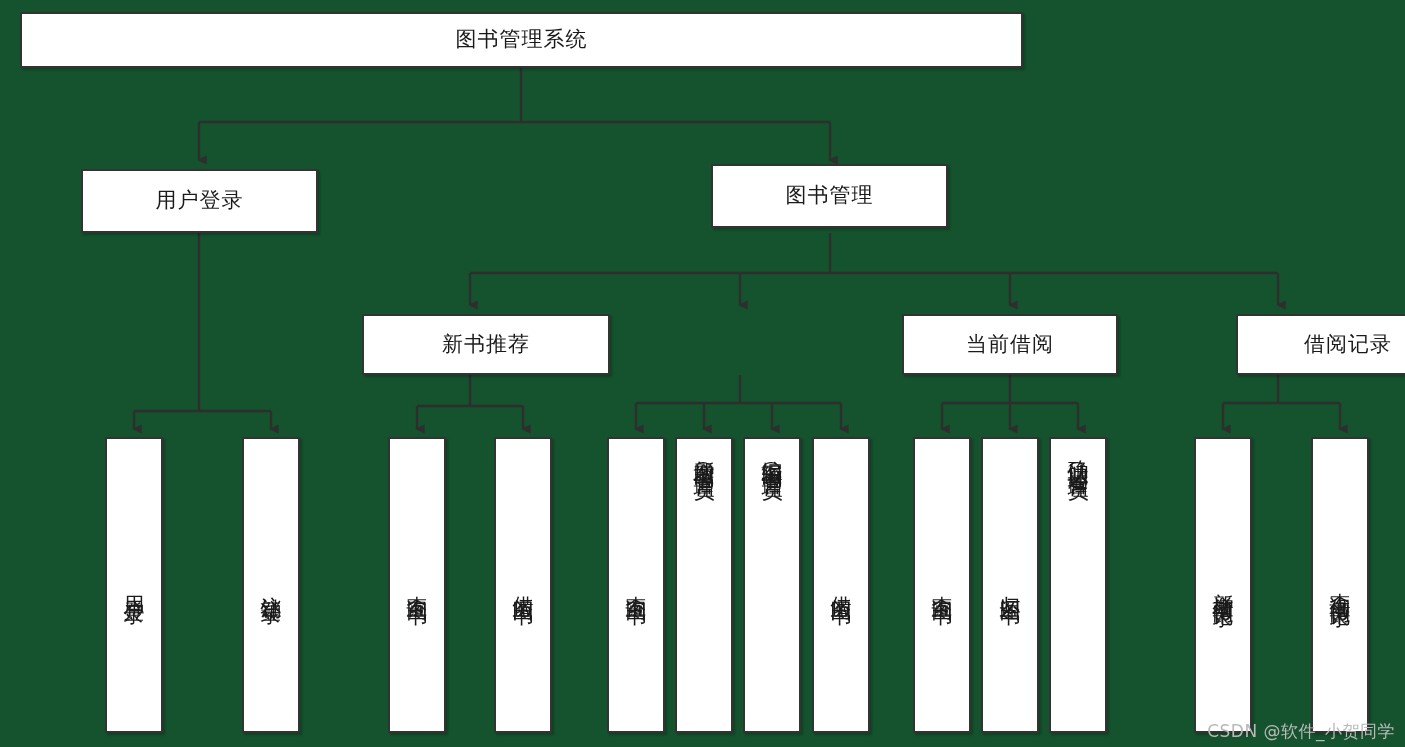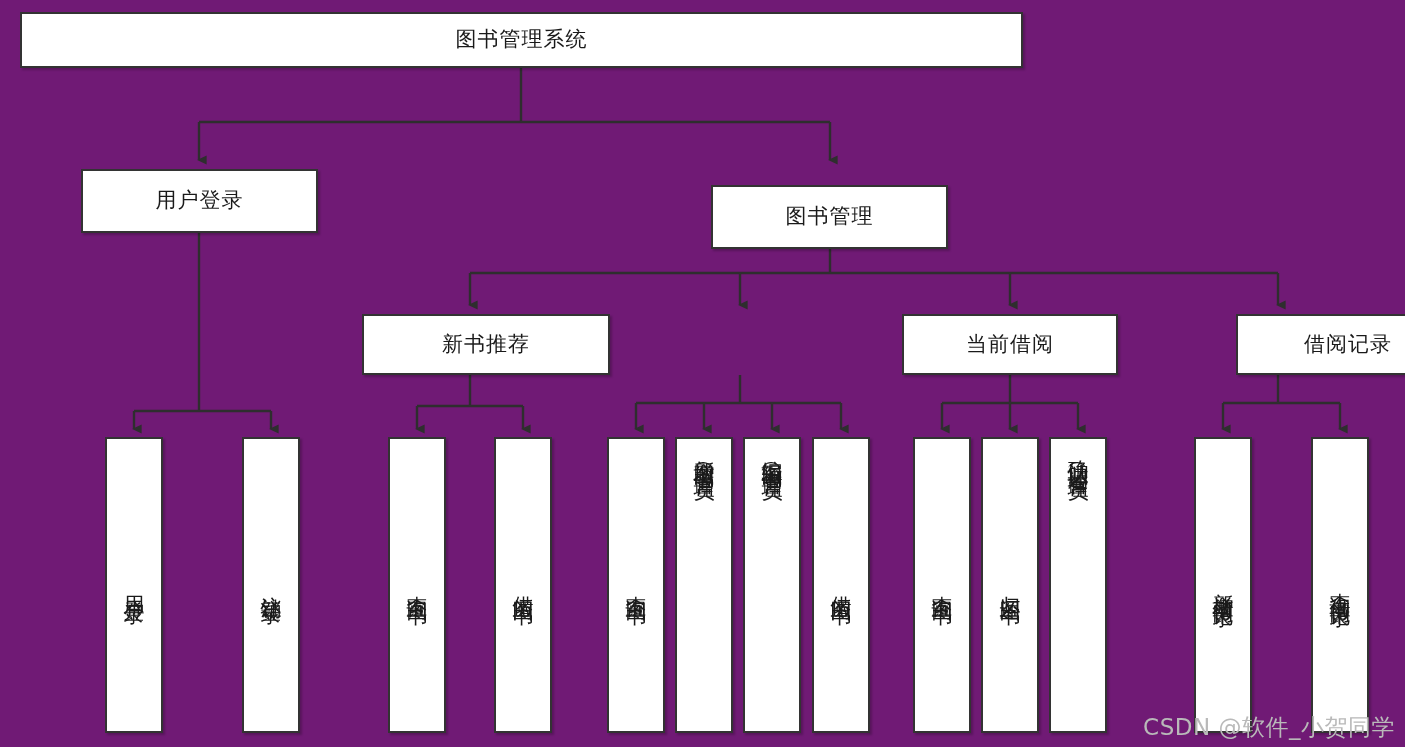--- a/index.html
+++ b/index.html
@@ -8,21 +8,21 @@
     padding: 0;
     background: #ffffff;
   }
   body {
     font-family: "DejaVu Sans", "Liberation Sans", sans-serif;
   }
   #canvas {
     position: relative;
     width: 1405px;
     height: 747px;
-    background: #701a75;
+    background: #14532d;
     overflow: hidden;
   }
   svg.edges {
     position: absolute;
     left: 0;
     top: 0;
     width: 1405px;
     height: 747px;
     pointer-events: none;
   }
@@ -53,21 +53,21 @@
     justify-content: flex-start;
   }
   .node-label {
     display: block;
     white-space: nowrap;
   }
   .watermark {
     position: absolute;
     right: 10px;
     bottom: 4px;
-    font-size: 23px;
+    font-size: 17px;
     color: #b9b9b9;
     letter-spacing: 0.5px;
     user-select: none;
     white-space: nowrap;
     text-align: right;
   }
 </style>
 </head>
 <body>
 
@@ -124,21 +124,21 @@
   </svg>
 
   <div class="node horiz" style="left:20px; top:12px; width:1003px; height:56px;">
     <span class="node-label">图书管理系统</span>
   </div>
 
   <div class="node horiz" style="left:81px; top:169px; width:237px; height:64px;">
     <span class="node-label">用户登录</span>
   </div>
 
-  <div class="node horiz" style="left:711px; top:185px; width:237px; height:64px;">
+  <div class="node horiz" style="left:711px; top:164px; width:237px; height:64px;">
     <span class="node-label">图书管理</span>
   </div>
 
   <div class="node horiz" style="left:362px; top:314px; width:248px; height:61px;">
     <span class="node-label">新书推荐</span>
   </div>
 
 
   <div class="node horiz" style="left:902px; top:314px; width:216px; height:61px;">
     <span class="node-label">当前借阅</span>

